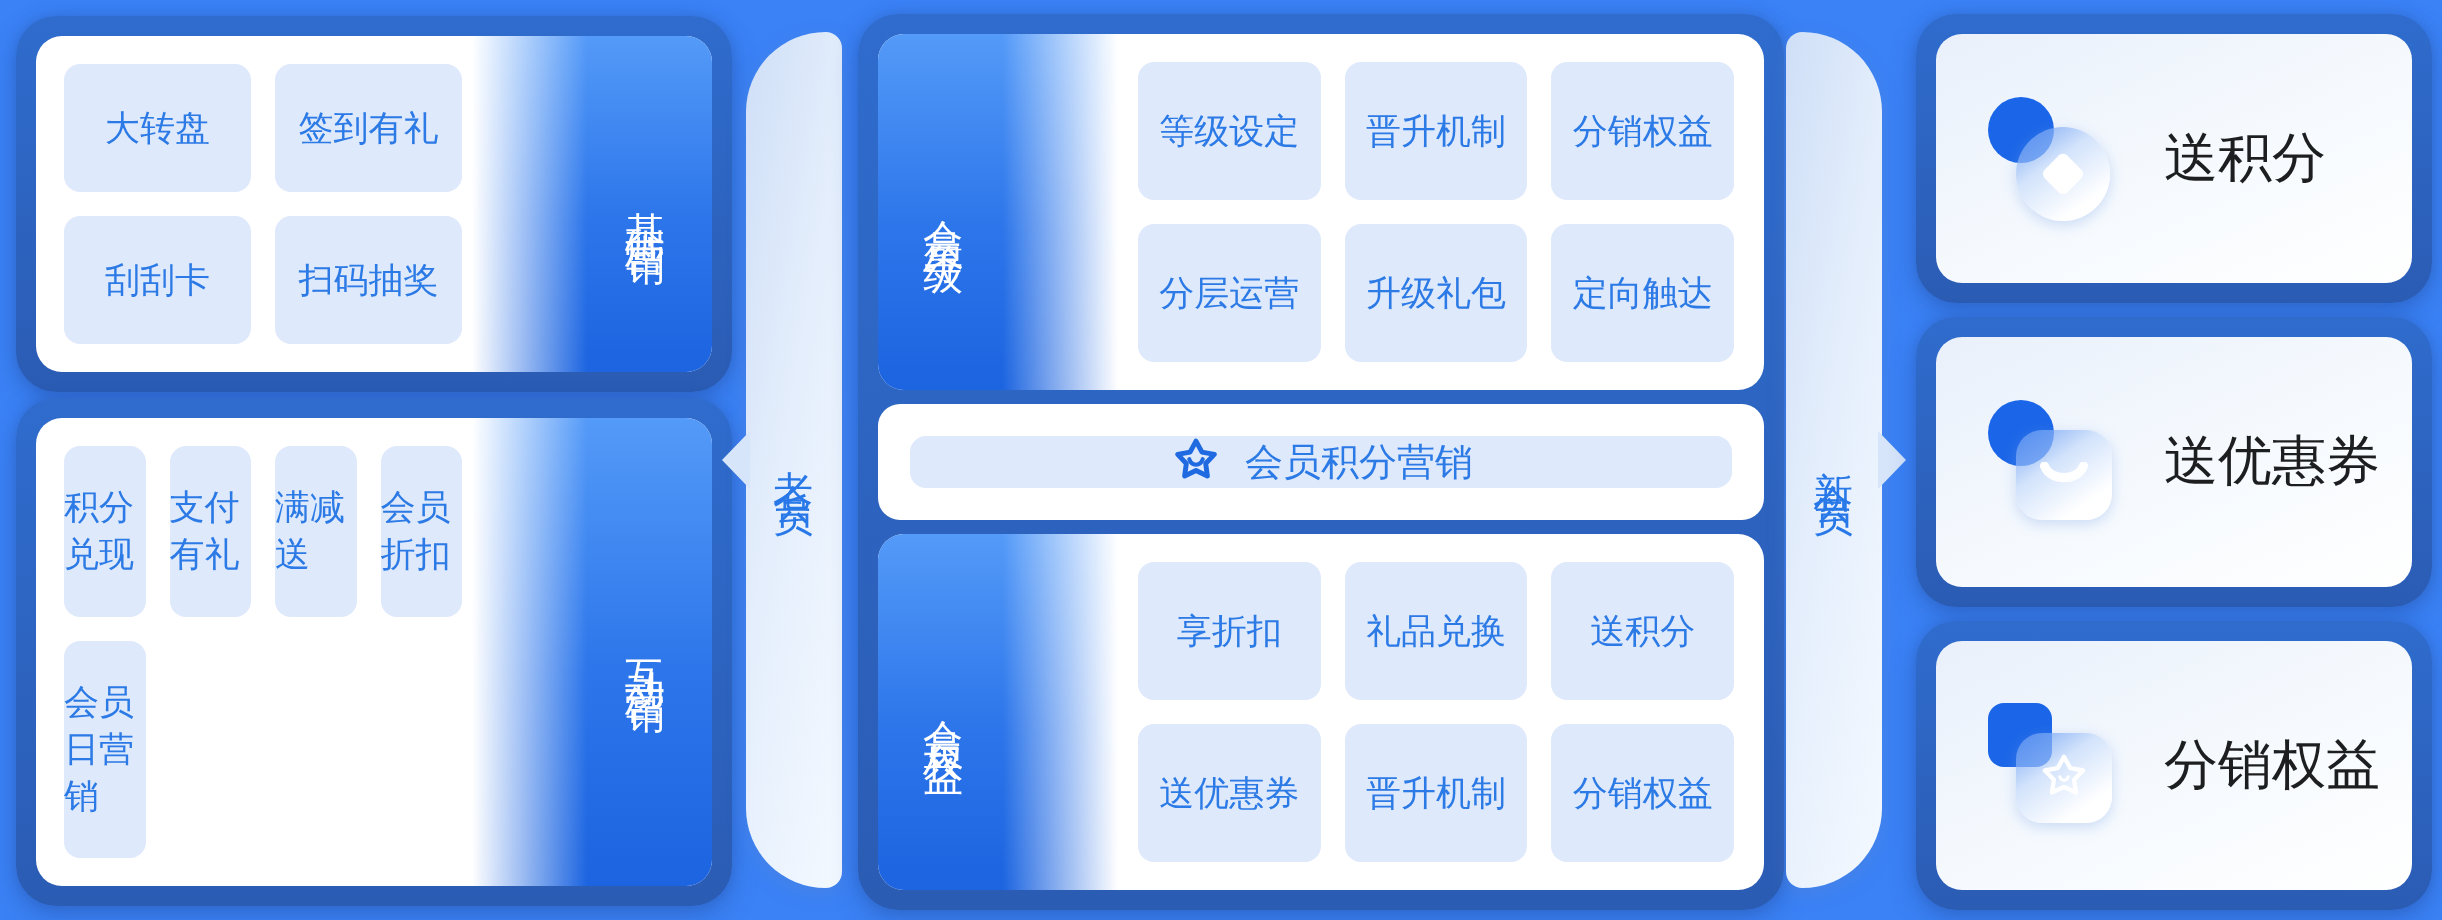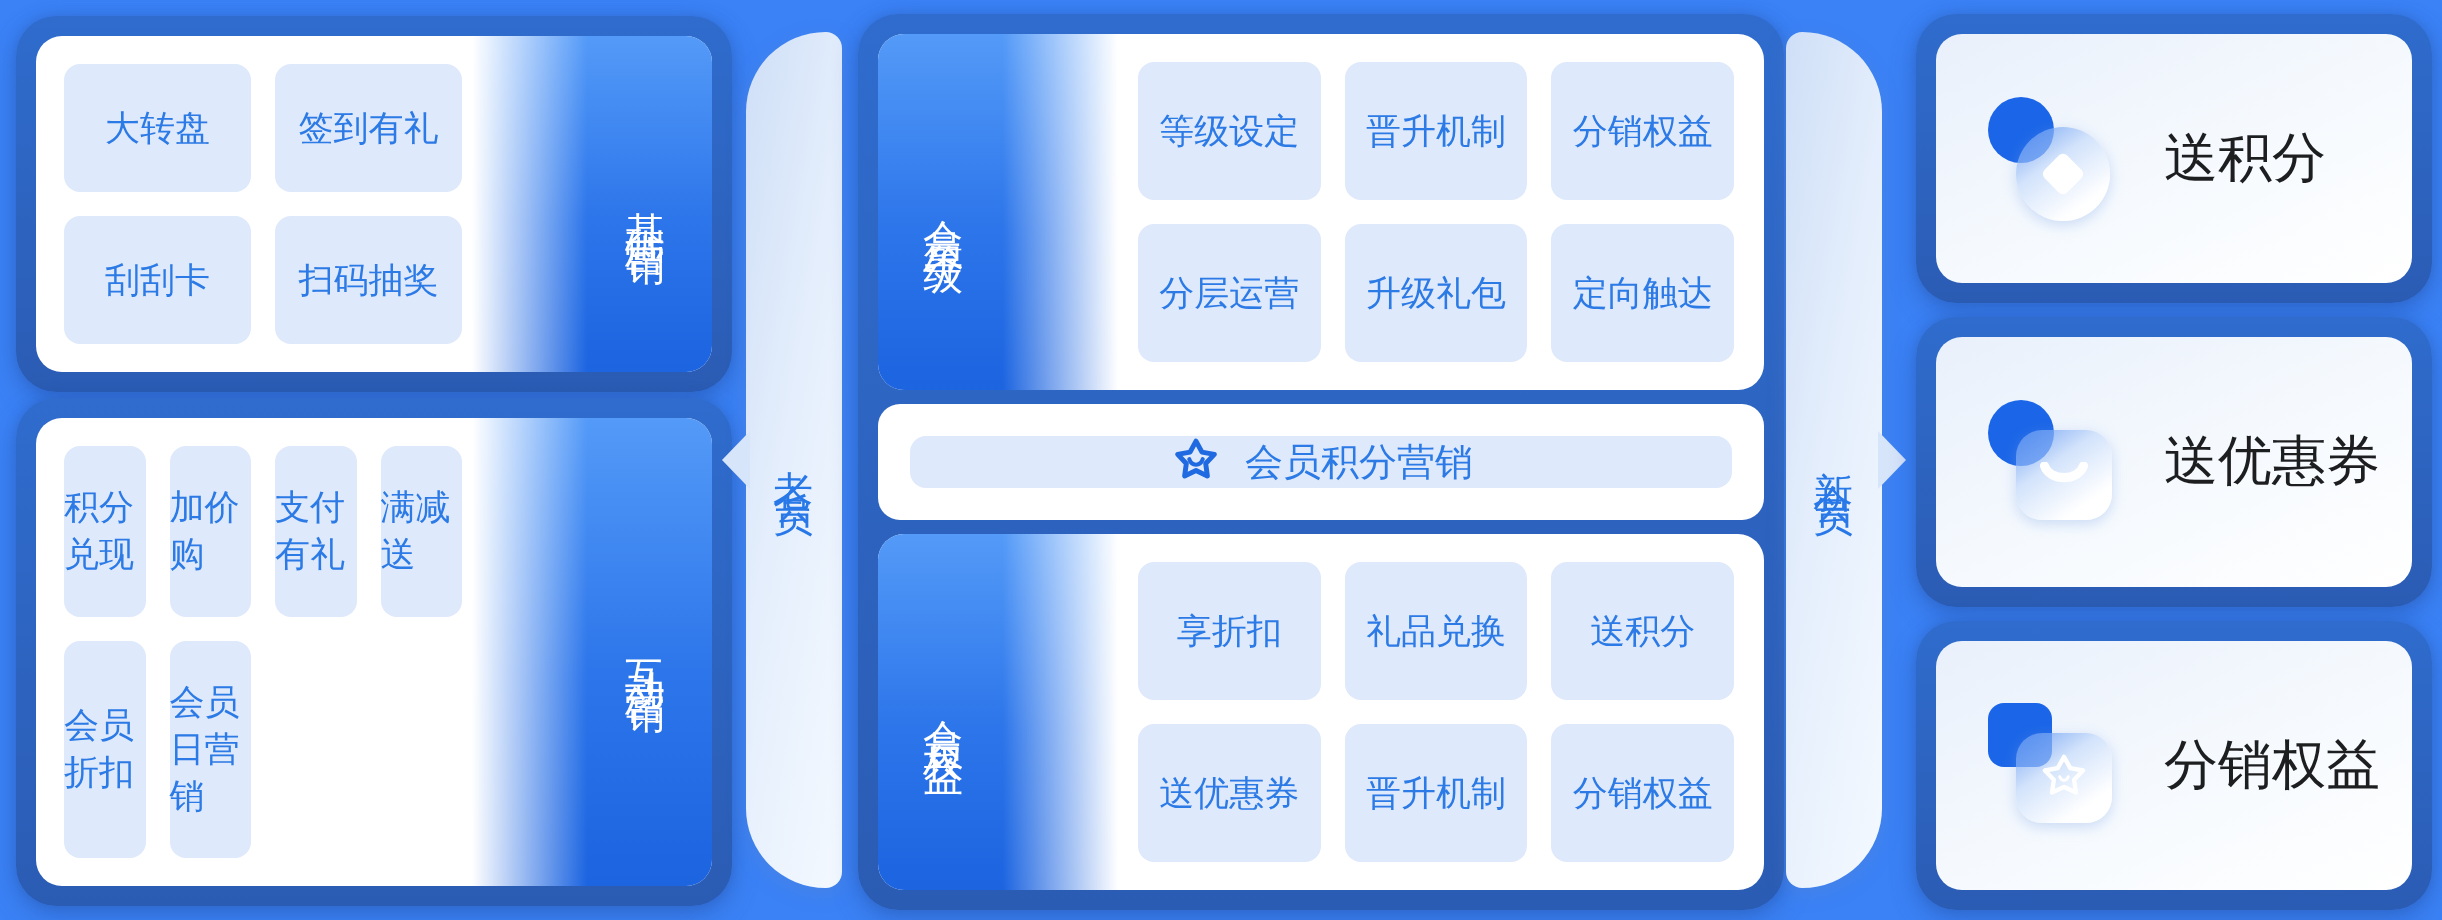--- a/index.html
+++ b/index.html
@@ -107,21 +107,20 @@
       </div>
       <div class="strip strip-r"></div>
       <div class="strip-label at-right v-text">基础营销</div>
     </div>
   </section>
 
   <section class="panel panel-b">
     <div class="card">
       <div class="chip-grid">
         <div class="chip">积分兑现</div>
-        <div class="chip">加价购</div>
         <div class="chip">支付有礼</div>
         <div class="chip">满减送</div>
         <div class="chip">会员折扣</div>
         <div class="chip">会员日营销</div>
       </div>
       <div class="strip strip-r"></div>
       <div class="strip-label at-right v-text">互动营销</div>
     </div>
   </section>
 

